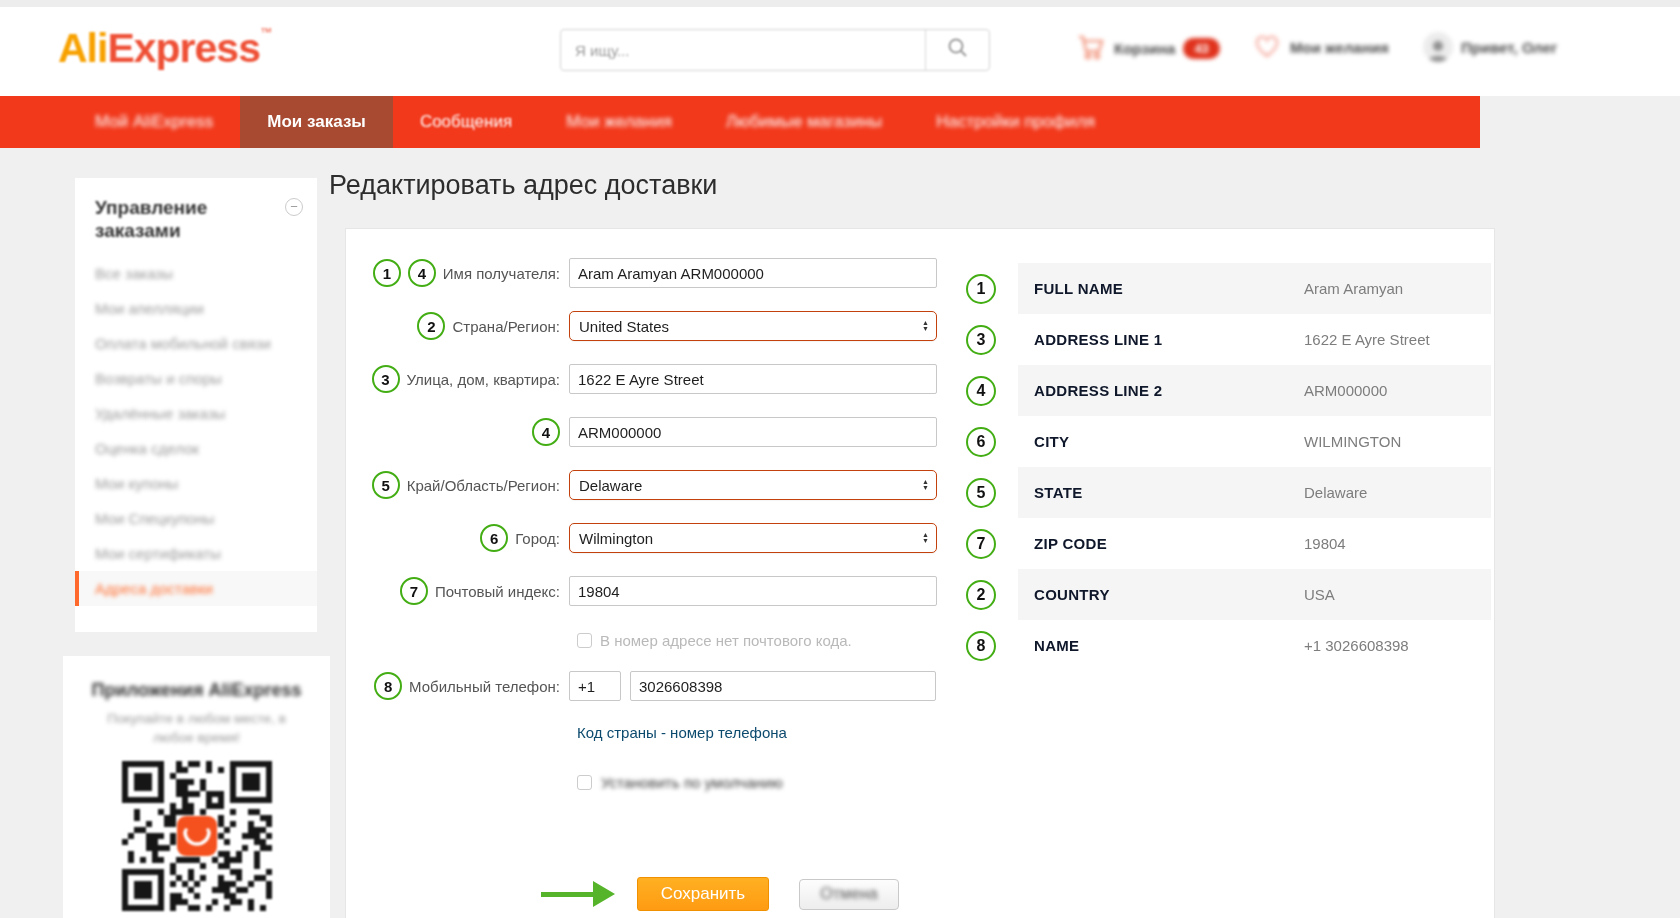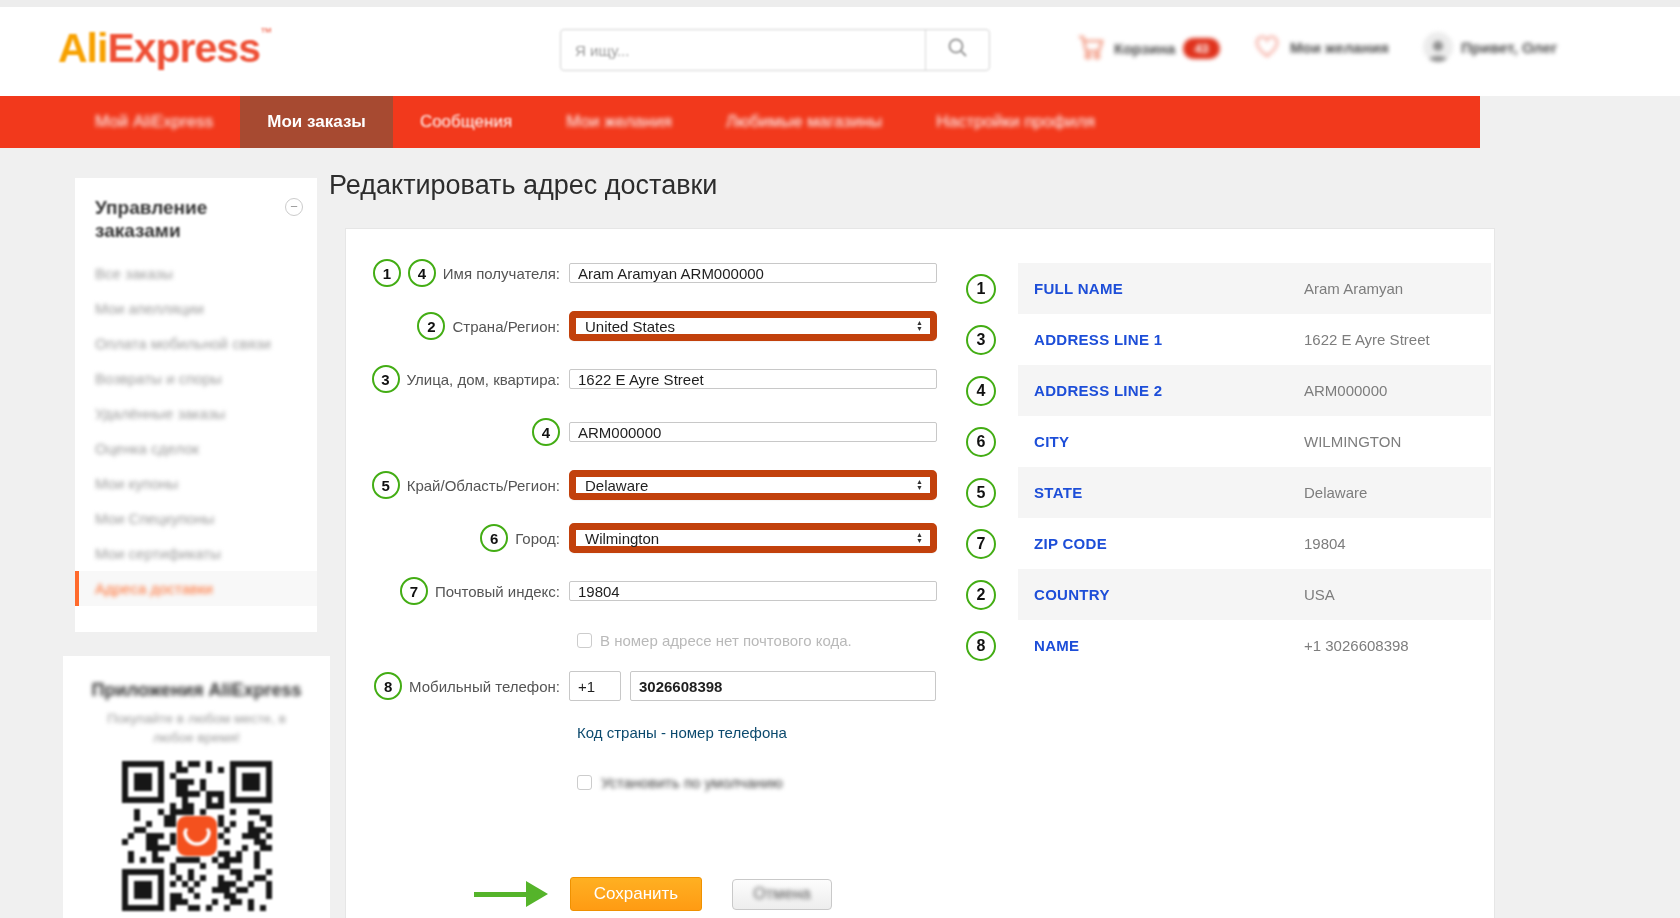--- a/index.html
+++ b/index.html
@@ -49,52 +49,52 @@
   
   .page-title { position:absolute; left:329px; top:170px; font-size:27px; color:#2d2d2d; }
   .main-card { position:absolute; left:345px; top:228px; width:1150px; height:690px; background:#fff;
     border:1px solid #e6e6e6; border-bottom:none; }
   .form-col { position:absolute; left:0; top:0; width:620px; padding-top:29px; }
   .form-row { display:flex; align-items:center; height:30px; margin-bottom:23px; }
   .row-left { width:223px; display:flex; justify-content:flex-end; align-items:center; gap:7px; padding-right:9px; }
   .f-label { font-size:15px; color:#555; white-space:nowrap; }
   .num-circle { width:28px; height:28px; min-width:28px; border:2px solid #43ad14; border-radius:50%;
     display:flex; align-items:center; justify-content:center; font-size:15px; font-weight:bold; color:#111; background:#fff; }
-  .t-input { width:368px; height:20px; border:1px solid #c8c8c8; border-radius:2px; padding:0 8px;
+  .t-input { width:368px; height:30px; border:1px solid #c8c8c8; border-radius:2px; padding:0 8px;
     font-size:15px; color:#1f1f1f; outline:none; font-family:"Liberation Sans",sans-serif; }
-  .sel { width:368px; height:30px; border:7px solid #c2410c; border-radius:5px; background:#fff;
+  .sel { width:368px; height:30px; border:1px solid #c2410c; border-radius:5px; background:#fff;
     display:flex; align-items:center; justify-content:space-between; padding:0 7px 0 9px;
     font-size:15px; color:#1f1f1f; cursor:pointer; box-shadow:0 1px 1px rgba(0,0,0,.04); }
   .spinner { display:flex; flex-direction:column; line-height:6px; font-size:7px; color:#333; }
   .code-input { width:52px; height:30px; border:1px solid #c8c8c8; border-radius:2px; padding:0 8px;
     font-size:15px; color:#1f1f1f; outline:none; margin-right:9px; font-family:"Liberation Sans",sans-serif; }
   .phone-input { width:306px; height:30px; border:1px solid #c8c8c8; border-radius:2px; padding:0 8px;
-    font-size:15px; color:#1f1f1f; outline:none; font-family:"Liberation Sans",sans-serif;font-weight:bold; }
+    font-size:15px; color:#1f1f1f; outline:none; font-family:"Liberation Sans",sans-serif; }
   .sub-line { display:flex; align-items:center; gap:8px; margin:2px 0 20px 231px; height:22px; }
   .checkbox { width:15px; height:15px; border:1px solid #ccc; border-radius:3px; background:#fff; cursor:pointer; }
   .sub-label { font-size:15px; color:#b9b9b9; }
   .hint { margin:4px 0 28px 231px; font-size:15px; color:#0c4a6e; height:20px; }
   .default-line { display:flex; align-items:center; gap:9px; margin-left:231px; height:20px; }
   .default-label { font-size:15px; color:#3c3c3c; }
-  .btn-row { display:flex; align-items:center; margin-top:85px; }
+  .btn-row { display:flex; align-items:center; margin-top:85px;justify-content:center; }
   .arrow { display:flex; align-items:center; margin-left:128px; }
   .arrow-line { width:52px; height:5px; background:#55b42a; }
   .arrow-head { width:0; height:0; border-left:22px solid #55b42a; border-top:13px solid transparent; border-bottom:13px solid transparent; }
   .save-btn { margin-left:22px; width:132px; height:34px; border:1px solid #ef9100; border-radius:3px;
     background:linear-gradient(#ffb022,#ff9b13); color:#fff; font-size:17px; cursor:pointer; font-family:"Liberation Sans",sans-serif; }
   .cancel-btn { margin-left:30px; width:100px; height:31px; border:1px solid #c9c9c9; border-radius:4px;
     background:linear-gradient(#fdfdfd,#ededed); color:#5f5f5f; font-size:16px; cursor:pointer; font-family:"Liberation Sans",sans-serif; }
 
   
   .summary { position:absolute; left:672px; top:34px; width:473px; }
   .sum-row { position:relative; height:51px; display:flex; align-items:center; }
   .sum-row.alt { background:#f5f5f5; }
   .sum-circle { position:absolute; left:-52px; width:30px; height:30px; border:2px solid #43ad14; border-radius:50%;
     display:flex; align-items:center; justify-content:center; font-size:16px; font-weight:bold; color:#111; background:#fff; }
-  .sum-label { margin-left:16px; width:270px; font-size:15px; font-weight:bold; color:#1d4ed8; letter-spacing:.3px; }
+  .sum-label { margin-left:16px; width:270px; font-size:15px; font-weight:bold; color:#0f172a; letter-spacing:.3px; }
   .sum-value { font-size:15px; color:#7d7d7d; }
 </style>
 </head>
 <body>
 
 <div class="top-strip"></div>
 
 <div class="header">
   <div class="logo blur-s"><span class="ali">Ali</span><span class="express">Express</span><span class="tm">™</span></div>
 

